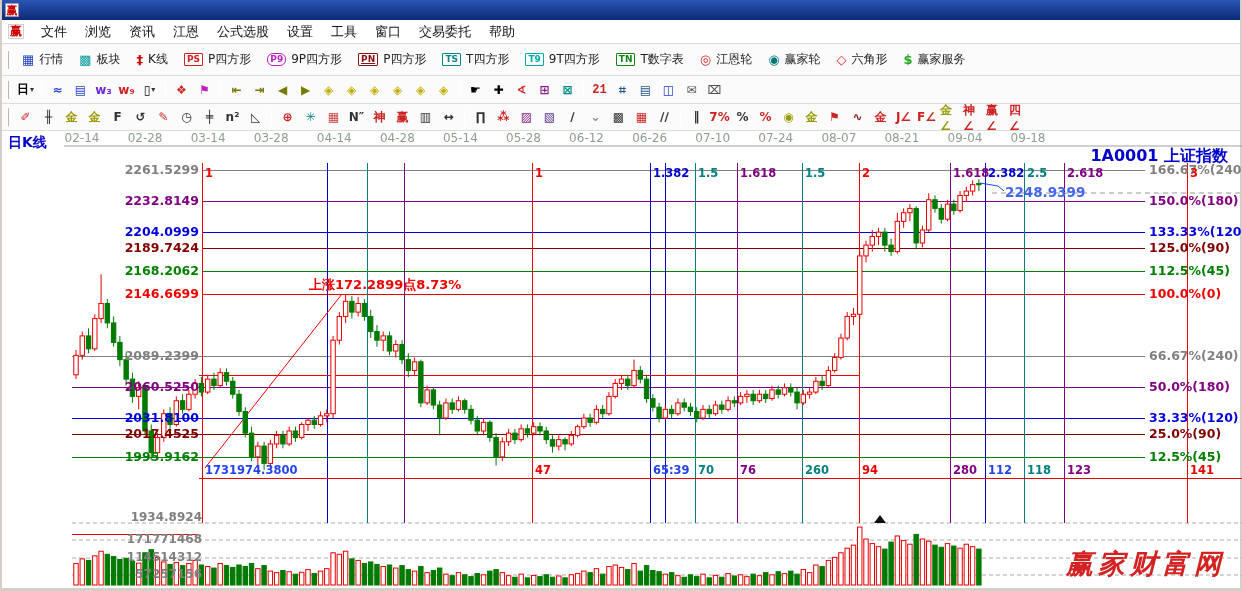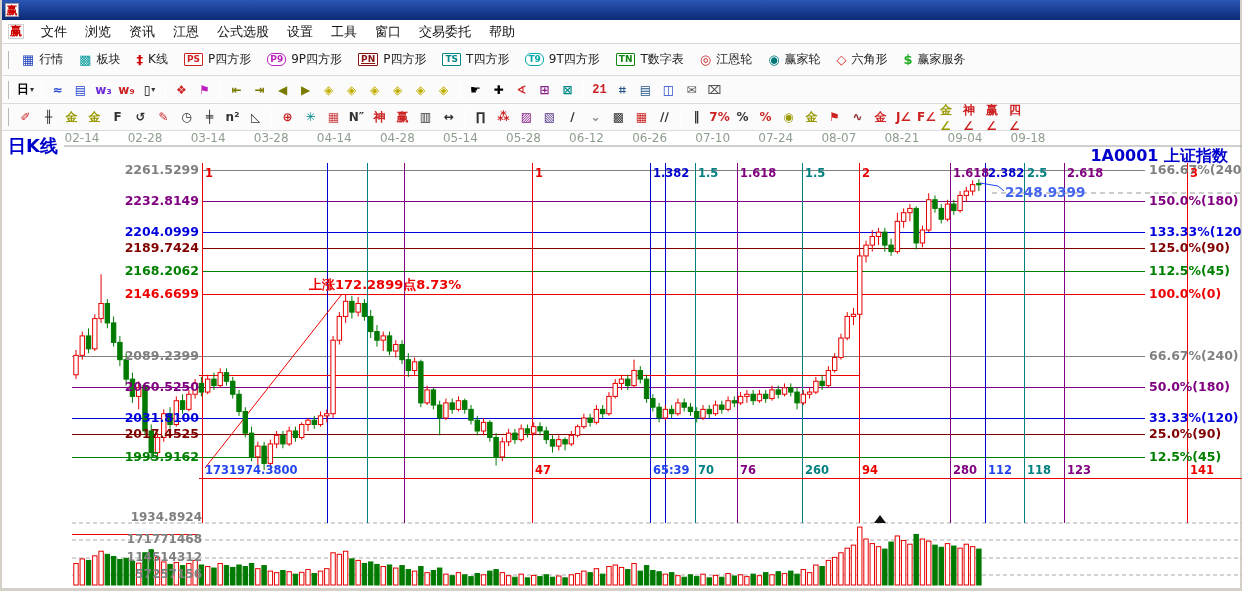--- a/index.html
+++ b/index.html
@@ -30,21 +30,21 @@
   .grip { width:3px; height:18px; border-left:1px solid #fff; border-right:1px solid #b8b8b8; margin:0 5px 0 4px; }
   .tb2-item { display:flex; align-items:center; gap:5px; padding:0 8px; height:26px; font-size:12px; color:#222; cursor:default; }
   .tb2-ico { font-size:13px; font-weight:600; line-height:1; }
   .tb2-ico.boxed { font-size:9px; font-weight:700; border:1px solid currentColor; padding:1px 2px; border-radius:1px; background:#fff; }
   .tb-ico { width:21px; height:21px; display:flex; align-items:center; justify-content:center;
     font-size:12px; font-weight:600; margin:0 1px; cursor:default; border:1px solid transparent; }
   .tb-ico .arrow { font-size:8px; color:#333; margin-left:1px; }
   .tb-sep { width:1px; height:18px; background:#c4c4c4; border-right:1px solid #fff; margin:0 4px; }
 
   
-  #period-label { position:absolute; left:6px; top:134px; font-size:18px; font-weight:700; color:#0000cc;text-align:right; }
+  #period-label { position:absolute; left:6px; top:134px; font-size:14px; font-weight:700; color:#0000cc;text-align:right; }
   #symbol-label { position:absolute; right:12px; top:146px; font-size:16px; font-weight:700; color:#0000cc; }
 
   #chart-svg { position:absolute; left:0; top:0; width:1242px; height:591px; }
 
   #watermark { position:absolute; right:14px; top:546px; font-family:"DejaVu Serif","Liberation Serif",serif;
     font-style:italic; font-weight:700; font-size:27px; color:#d42222; letter-spacing:5px; }
 </style>
 </head>
 <body>
 
@@ -637,21 +637,21 @@
       </span>
       <span class="tb2-item">
         <span class="tb2-ico boxed" style="color: rgb(136, 17, 17); text-decoration: underline;">PN</span>
         <span>P四方形</span>
       </span>
       <span class="tb2-item">
         <span class="tb2-ico boxed" style="color: rgb(0, 136, 136);">TS</span>
         <span>T四方形</span>
       </span>
       <span class="tb2-item">
-        <span class="tb2-ico boxed" style="color: rgb(0, 170, 170); border-radius: 6px;">T9</span>
+        <span class="tb2-ico boxed" style="color: rgb(0, 170, 170);">T9</span>
         <span>9T四方形</span>
       </span>
       <span class="tb2-item">
         <span class="tb2-ico boxed" style="color: rgb(17, 136, 17);">TN</span>
         <span>T数字表</span>
       </span>
       <span class="tb2-item">
         <span class="tb2-ico" style="color: rgb(204, 34, 34);">◎</span>
         <span>江恩轮</span>
       </span>
@@ -751,13 +751,14 @@
       <span class="tb-ico" style="color: rgb(204, 34, 34);">F∠</span>
       <span class="tb-ico" style="color: rgb(153, 153, 0);">金∠</span>
       <span class="tb-ico" style="color: rgb(204, 34, 34);">神∠</span>
       <span class="tb-ico" style="color: rgb(204, 34, 34);">赢∠</span>
       <span class="tb-ico" style="color: rgb(204, 34, 34);">四∠</span>
     </div>
 
   <div id="period-label">日K线</div>
   <div id="symbol-label">1A0001  上证指数</div>
 
+  <div id="watermark">赢家财富网</div>
 </div>
 
 </body></html>

